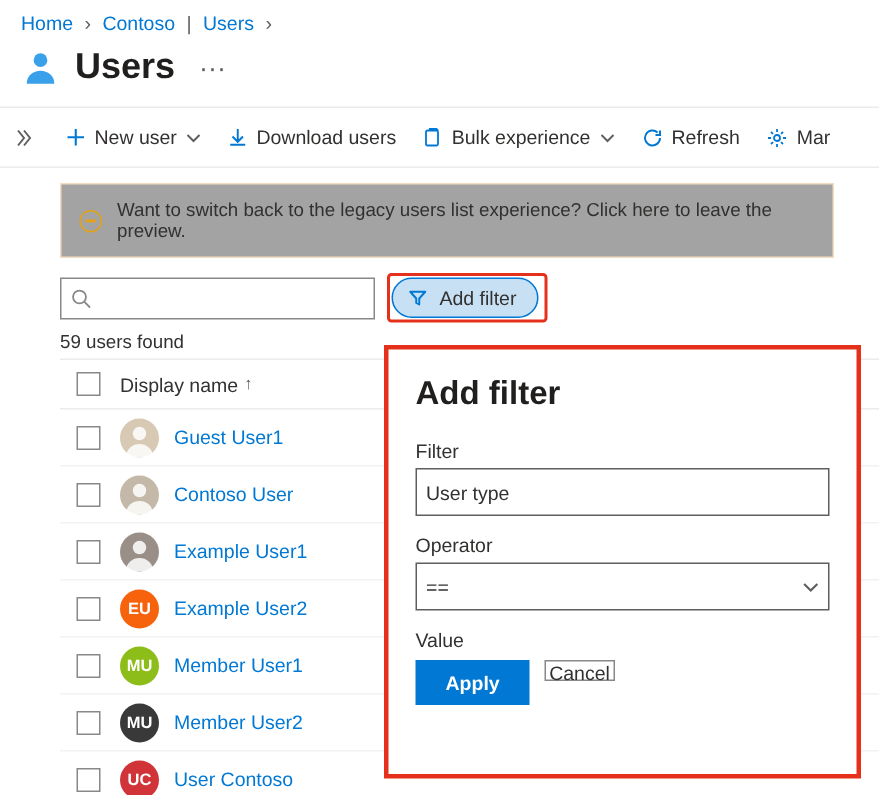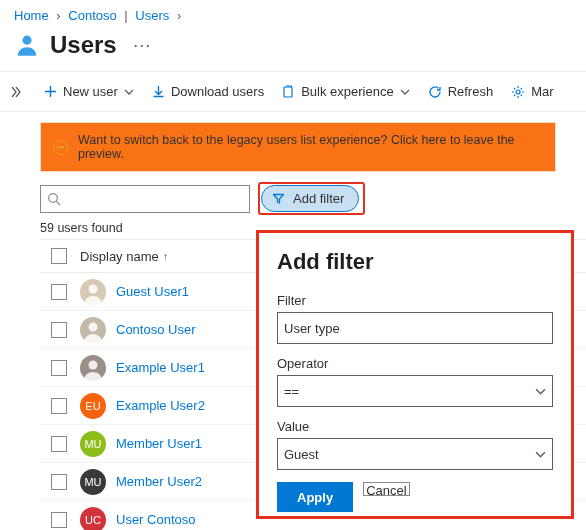--- a/index.html
+++ b/index.html
@@ -14,21 +14,21 @@
     .page-title { font-size: 24px; font-weight: 600; color: #201f1e; }
     .ellipsis { color: #605e5c; padding: 0 6px; font-size: 18px; line-height: 14px; cursor: pointer; }
     
     .toolbar-outer { display: flex; align-items: center; border-top: 1px solid #edebe9; border-bottom: 1px solid #edebe9; }
     .expand-btn { padding: 10px 8px; color: #605e5c; cursor: pointer; }
     .toolbar { display: flex; align-items: center; gap: 2px; padding: 6px 0 6px 6px; flex: 1; overflow: hidden; white-space: nowrap; }
     .tb-btn { display: inline-flex; align-items: center; gap: 6px; padding: 6px 8px; color: #323130; cursor: pointer; border-radius: 2px; }
     .tb-btn .ic { color: #0078d4; display: inline-flex; }
     .chev { color: #605e5c; }
     
-    .banner { margin: 10px 30px 10px 40px; background: #f97316; border: 1px solid #f3dcbf; padding: 10px 12px; display: flex; align-items: center; gap: 10px; font-size: 12.5px; }
+    .banner { margin: 10px 30px 10px 40px; background: #a3a3a3; border: 1px solid #f3dcbf; padding: 10px 12px; display: flex; align-items: center; gap: 10px; font-size: 12.5px; }
     .banner .circ { width: 15px; height: 15px; border: 1.5px solid #e3a21a; border-radius: 50%; position: relative; flex-shrink: 0; }
     .banner .circ::after { content: ""; position: absolute; left: 3px; right: 3px; top: 50%; height: 1.5px; background: #e3a21a; transform: translateY(-50%); }
     
     .search-row { display: flex; align-items: center; gap: 8px; margin: 0 14px 6px 40px; }
     .search-box { display: flex; align-items: center; border: 1px solid #8a8886; height: 28px; width: 210px; padding: 0 6px; gap: 6px; }
     .search-box input { border: none; outline: none; flex: 1; font-size: 13px; color: #605e5c; }
     .search-ic { color: #8a8886; }
     
     .add-filter-btn { display: inline-flex; align-items: center; gap: 8px; background: #c7e0f4; border: 1px solid #0078d4; border-radius: 14px; height: 27px; padding: 0 14px 0 10px; cursor: pointer; }
     .add-filter-btn .ic { color: #0078d4; }
@@ -37,21 +37,21 @@
     .count { margin: 4px 14px 4px 40px; font-size: 12.5px; color: #323130; }
     
     .list-area { margin-left: 40px; }
     .list-header { display: flex; align-items: center; height: 34px; border-top: 1px solid #edebe9; border-bottom: 1px solid #edebe9; padding-left: 8px; gap: 10px; }
     .col-chk { width: 22px; display:flex; justify-content:center; }
     .chk { width: 16px; height: 16px; border: 1px solid #8a8886; background: #fff; display:inline-block; }
     .col-name { font-size: 13px; color: #323130; display:flex; align-items:center; gap:4px;}
     .sort-arrow{ font-size:11px; color:#605e5c;}
     
     .row { display: flex; align-items: center; height: 38px; padding-left: 8px; gap: 10px; border-bottom: 1px solid #f3f2f1; }
-    .avatar { width: 26px; height: 26px; border-radius: 50%; display: inline-flex; align-items: center; justify-content: center; font-size: 11px; font-weight: 400; color: #fff; flex-shrink: 0; }
+    .avatar { width: 26px; height: 26px; border-radius: 50%; display: inline-flex; align-items: center; justify-content: center; font-size: 11px; font-weight: 700; color: #fff; flex-shrink: 0; }
     .uname { color: #0078d4; cursor: pointer; }
     
     .panel-hl { position: absolute; left: 256px; top: 230px; width: 318px; height: 289px; border: 3px solid #e5301b; background: #fff; }
     .panel { padding: 16px 18px 12px; }
     .panel h2 { font-size: 22px; font-weight: 600; margin-bottom: 18px; color:#201f1e; }
     .fld-label { font-size: 13px; color: #323130; margin-bottom: 4px; }
     .fld-input { width: 100%; height: 26px; border: 1px solid #605e5c; padding: 15px 6px; font-size: 13px; display:flex; align-items:center; justify-content:space-between; margin-bottom: 12px; background:#fff;}
     .fld-sel { cursor:pointer; }
     .panel-btns { display: flex; gap: 10px; margin-top: 6px; }
     .btn-primary { background: #0078d4; color: #fff; border: none; height: 30px; padding: 0 20px; font-size: 13px; font-weight:600; cursor: pointer; }
@@ -259,26 +259,18 @@
     <div class="fld-label">Operator</div>
     <div class="fld-input fld-sel">
       <span>==</span>
       <span>
           <svg width="11" height="11" viewBox="0 0 10 10">
             <path d="M1 3l4 4 4-4" stroke="#605e5c" stroke-width="1.3" fill="none"></path>
           </svg>
         </span>
     </div>
     <div class="fld-label">Value</div>
-    <div class="fld-input fld-sel">
-      <span>Guest</span>
-      <span>
-          <svg width="11" height="11" viewBox="0 0 10 10">
-            <path d="M1 3l4 4 4-4" stroke="#605e5c" stroke-width="1.3" fill="none"></path>
-          </svg>
-        </span>
-    </div>
     <div class="panel-btns">
       <button class="btn-primary">Apply</button>
       <button class="btn-secondary">Cancel</button>
     </div>
   </div>
 </div>
 
 </body></html>

